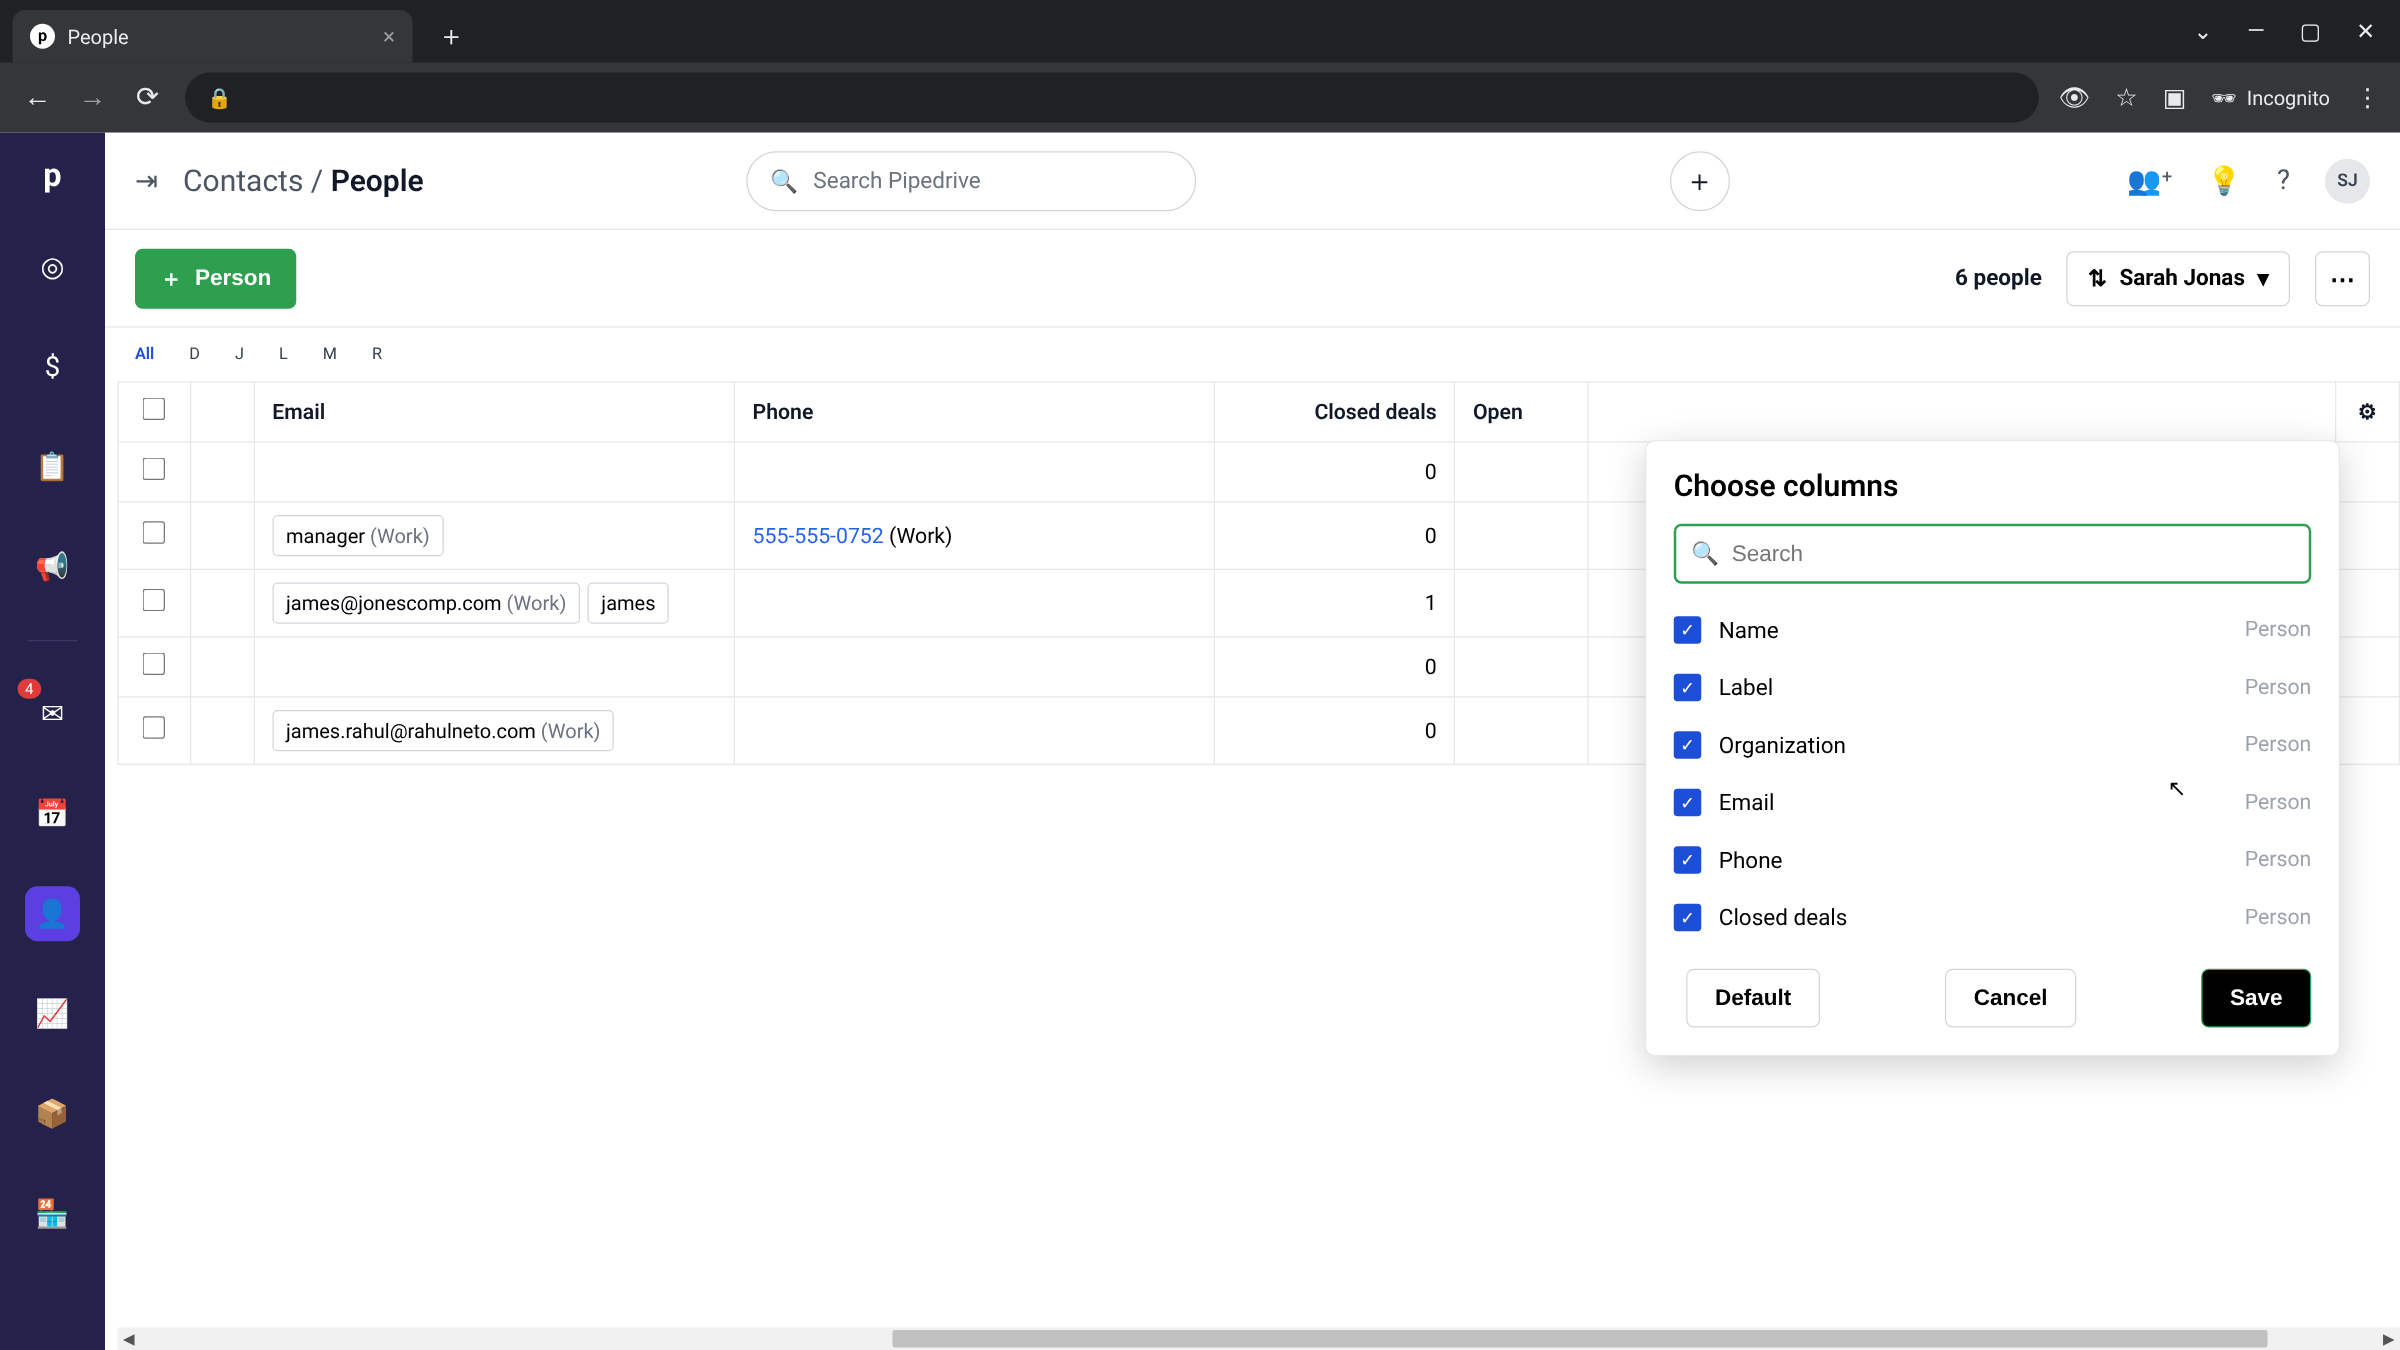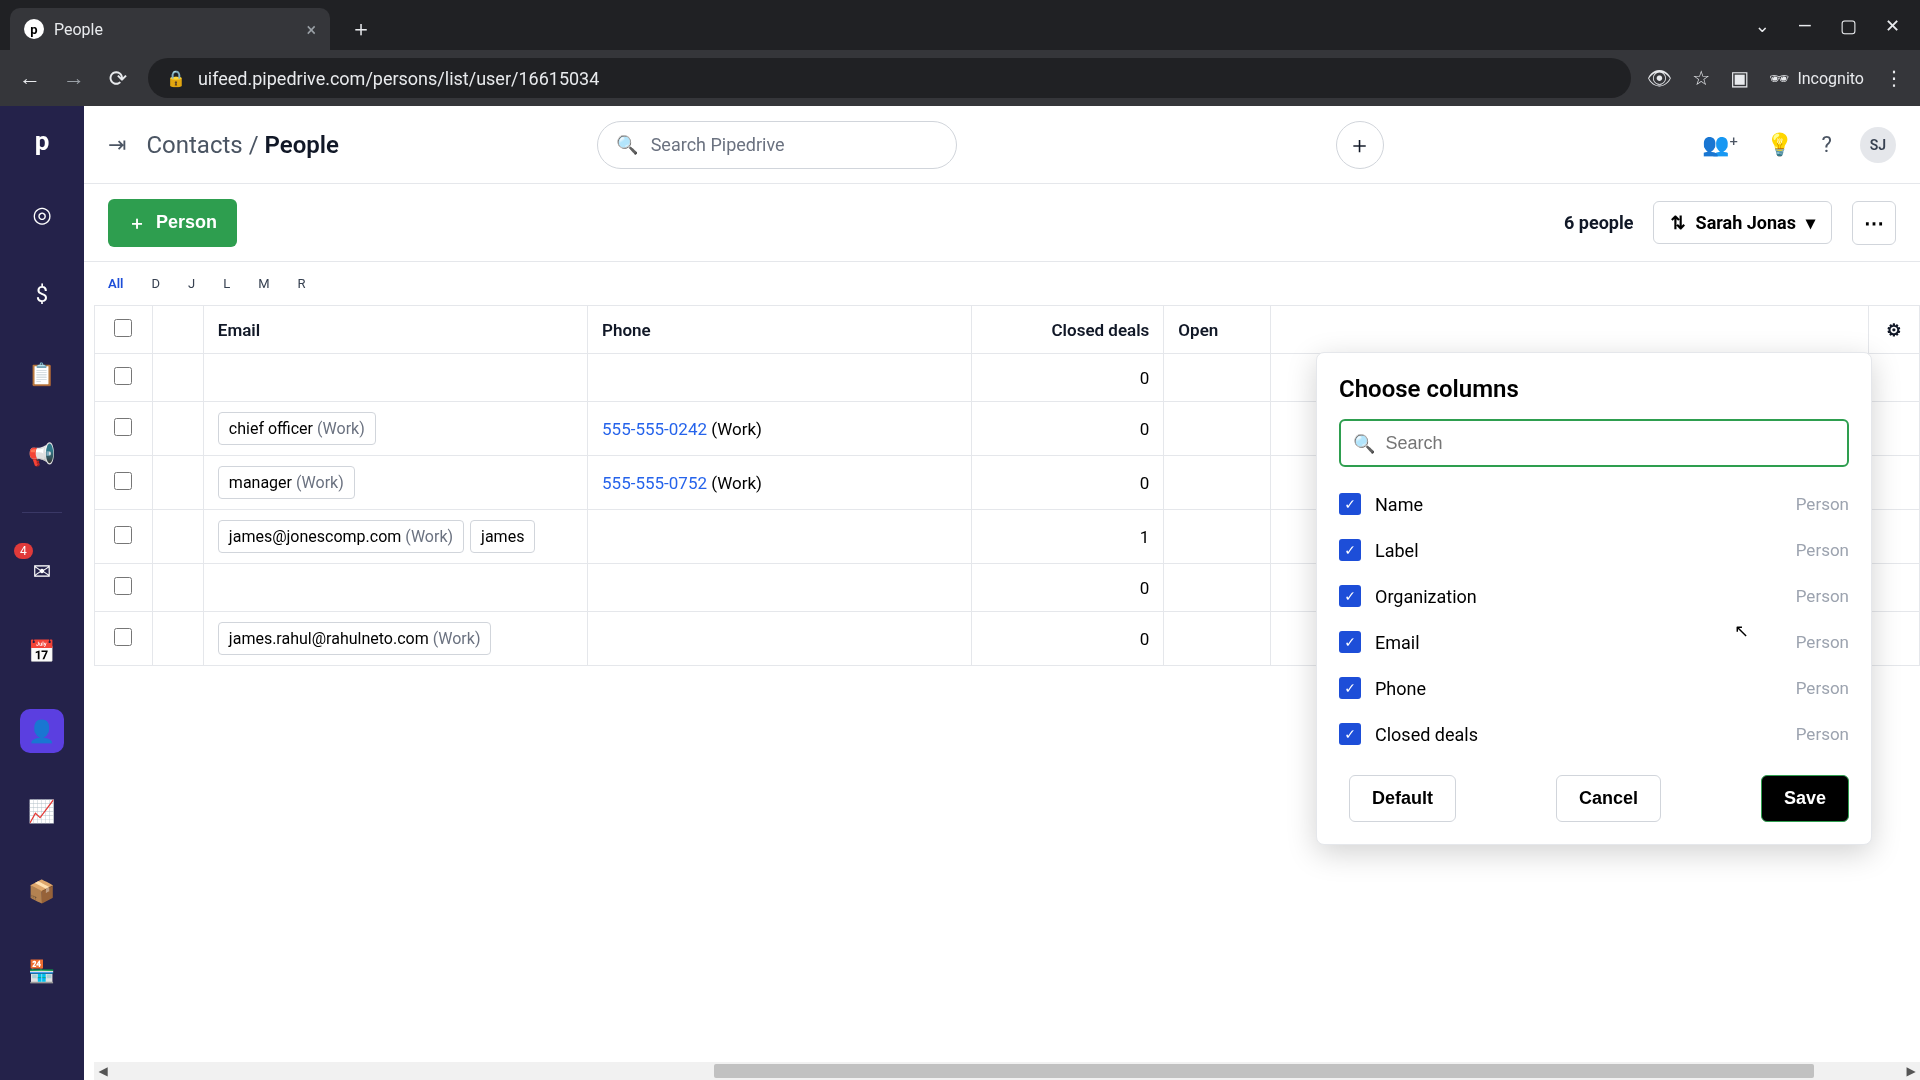--- a/index.html
+++ b/index.html
@@ -105,21 +105,20 @@
     <span>▢</span>
     <span>✕</span>
   </div>
 </div>
 <div class="addr-bar">
   <span class="nav-btn active">←</span>
   <span class="nav-btn">→</span>
   <span class="nav-btn active">⟳</span>
   <div class="url-box">
     <span class="lock">🔒</span>
-    <span>uifeed.pipedrive.com/persons/list/user/16615034</span>
   </div>
   <div class="addr-right">
     <span class="icon">👁</span>
     <span class="icon">☆</span>
     <span class="icon">▣</span>
     <span class="incognito">
       <span>🕶</span>
       <span>Incognito</span>
     </span>
     <span class="icon">⋮</span>
@@ -209,30 +208,20 @@
               <td></td>
               <td></td>
               <td class="num">0</td>
               <td></td>
               <td></td>
               <td class="icon-col"></td>
             </tr>
             <tr>
               <td class="cb"><input type="checkbox" style=""></td>
               <td class="icon-col"></td>
-              <td><span class="pill">chief officer <span class="sub">(Work)</span></span></td>
-              <td><span class="link">555-555-0242</span> <span class="sub">(Work)</span></td>
-              <td class="num">0</td>
-              <td></td>
-              <td></td>
-              <td class="icon-col"></td>
-            </tr>
-            <tr>
-              <td class="cb"><input type="checkbox" style=""></td>
-              <td class="icon-col"></td>
               <td><span class="pill">manager <span class="sub">(Work)</span></span></td>
               <td><span class="link">555-555-0752</span> <span class="sub">(Work)</span></td>
               <td class="num">0</td>
               <td></td>
               <td></td>
               <td class="icon-col"></td>
             </tr>
             <tr>
               <td class="cb"><input type="checkbox" style=""></td>
               <td class="icon-col"></td>

